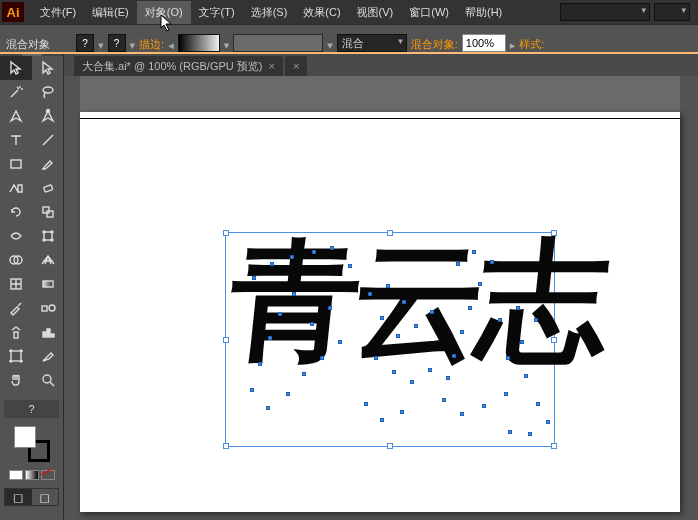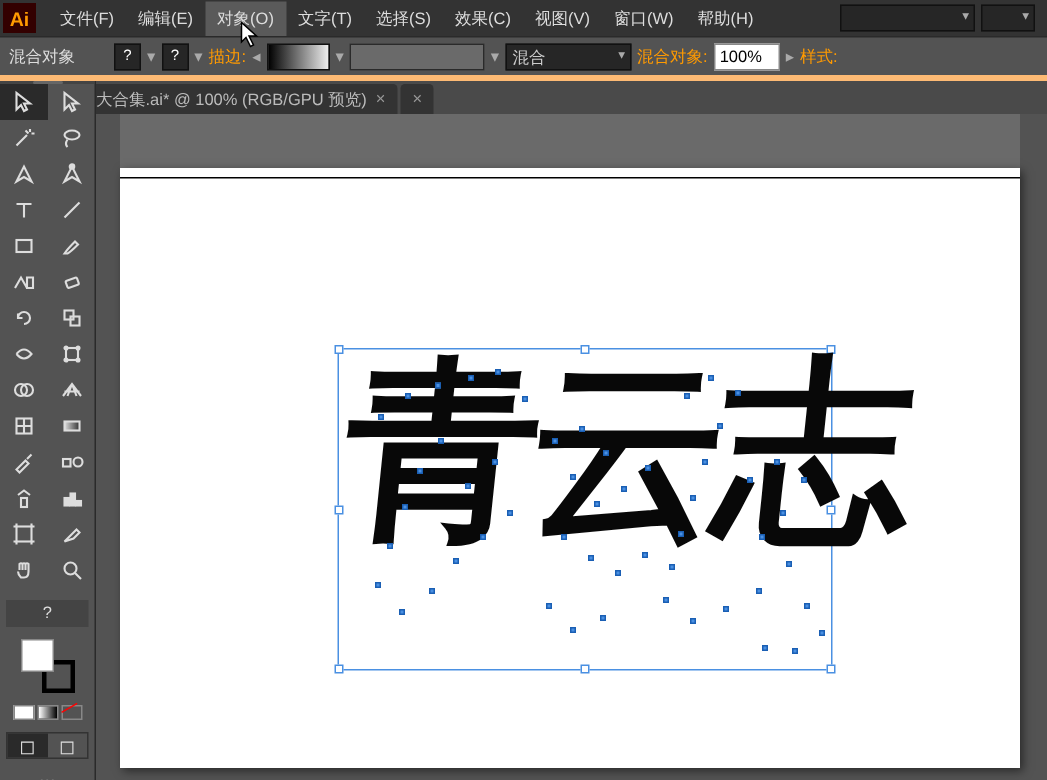--- a/index.html
+++ b/index.html
@@ -4,29 +4,29 @@
 <style>
 *{margin:0;padding:0;box-sizing:border-box;font-family:"Microsoft YaHei",sans-serif;font-size:11px;user-select:none}
 body{background:#4a4a4a;width:698px;height:520px;overflow:hidden;position:relative}
 .menubar{height:24px;background:#333;display:flex;align-items:center;color:#ccc;padding-left:2px}
 .ai-logo{width:22px;height:20px;background:#330000;color:#ff9a00;display:flex;align-items:center;justify-content:center;font-weight:bold;font-size:13px;margin-right:8px}
 .menu-item{padding:4px 8px;cursor:pointer;color:#ddd}
 .menu-item.hover{background:#5a5a5a}
 .menubar-right{margin-left:auto;display:flex;align-items:center;gap:4px;padding-right:8px}
 .dd-dark{background:#262626;border:1px solid #111;color:#ccc;height:18px;padding:1px 16px 1px 4px;position:relative}
 .dd-dark::after{content:"▾";position:absolute;right:3px;top:1px;font-size:9px;color:#aaa}
-.optbar{height:30px;background:#535353;display:flex;align-items:center;color:#ddd;padding:0 6px;gap:4px;border-top:1px solid #2a2a2a;border-bottom:4px solid #fdba74}
+.optbar{height:30px;background:#535353;display:flex;align-items:flex-end;color:#ddd;padding:0 6px;gap:4px;border-top:1px solid #2a2a2a;border-bottom:2px solid #fdba74}
 .opt-label{color:#ddd}
 .opt-label.orange{color:#ff9a00}
 .swatch-box{width:18px;height:18px;background:#262626;border:1px solid #111;display:flex;align-items:center;justify-content:center}
 .q-icon{color:#fff;font-size:10px}
 .stroke-swatch{width:42px;height:18px;background:linear-gradient(to right,#000,#eee);border:1px solid #111}
 .blank-swatch{width:90px;height:18px;background:#6a6a6a;border:1px solid #2a2a2a}
 .num-input{width:44px;height:18px;background:#fff;border:1px solid #888;color:#000;padding:1px 3px}
-.tabbar{height:22px;background:#4a4a4a;display:flex;align-items:flex-end;padding-left:56px}
+.tabbar{height:22px;background:#4a4a4a;display:flex;align-items:flex-end;padding-left:74px}
 .tab{height:20px;background:#333;color:#bbb;padding:3px 8px;margin-right:2px;display:flex;align-items:center;gap:6px;border-top-left-radius:3px;border-top-right-radius:3px}
 .tab .close{color:#999;cursor:pointer}
 .toolpanel{position:absolute;left:0;top:54px;width:64px;bottom:0;background:#535353;border-right:1px solid #2a2a2a;display:flex;flex-direction:column}
 .tool-grip{height:10px;background:#444;display:flex;align-items:center;justify-content:center}
 .tool-grip::before{content:"";width:20px;height:2px;background:#666;border-radius:1px}
 .tool-collapse{position:absolute;left:0;top:54px;width:8px;height:10px;background:#333;color:#aaa;font-size:8px;display:flex;align-items:center;justify-content:center}
 .tools-grid{display:grid;grid-template-columns:1fr 1fr;gap:0}
 .tool{width:32px;height:24px;display:flex;align-items:center;justify-content:center;color:#ddd;cursor:pointer;position:relative}
 .tool.sel{background:#2a2a2a}
 .tool svg{width:16px;height:16px;fill:none;stroke:#ddd;stroke-width:1.4}
@@ -95,21 +95,21 @@
   <div class="swatch-box">
       <span class="q-icon">?</span>
     </div>
   <span style="color:#aaa">▾</span>
   <span class="opt-label orange">描边:</span>
   <span style="color:#aaa">◂</span>
   <div class="stroke-swatch"></div>
   <span style="color:#aaa">▾</span>
   <div class="blank-swatch"></div>
   <span style="color:#aaa">▾</span>
-  <div class="dd-dark" style="width:84px">混合</div>
+  <div class="dd-dark" style="width:70px">混合</div>
   <span class="opt-label orange">混合对象:</span>
   <input class="num-input" value="100%" style="">
   <span style="color:#aaa">▸</span>
   <span class="opt-label orange">样式:</span>
 </div>
 
 <div class="tabbar">
   <div class="tab">
       <span>大合集.ai* @ 100% (RGB/GPU 预览)</span>
       <span class="close">×</span>

